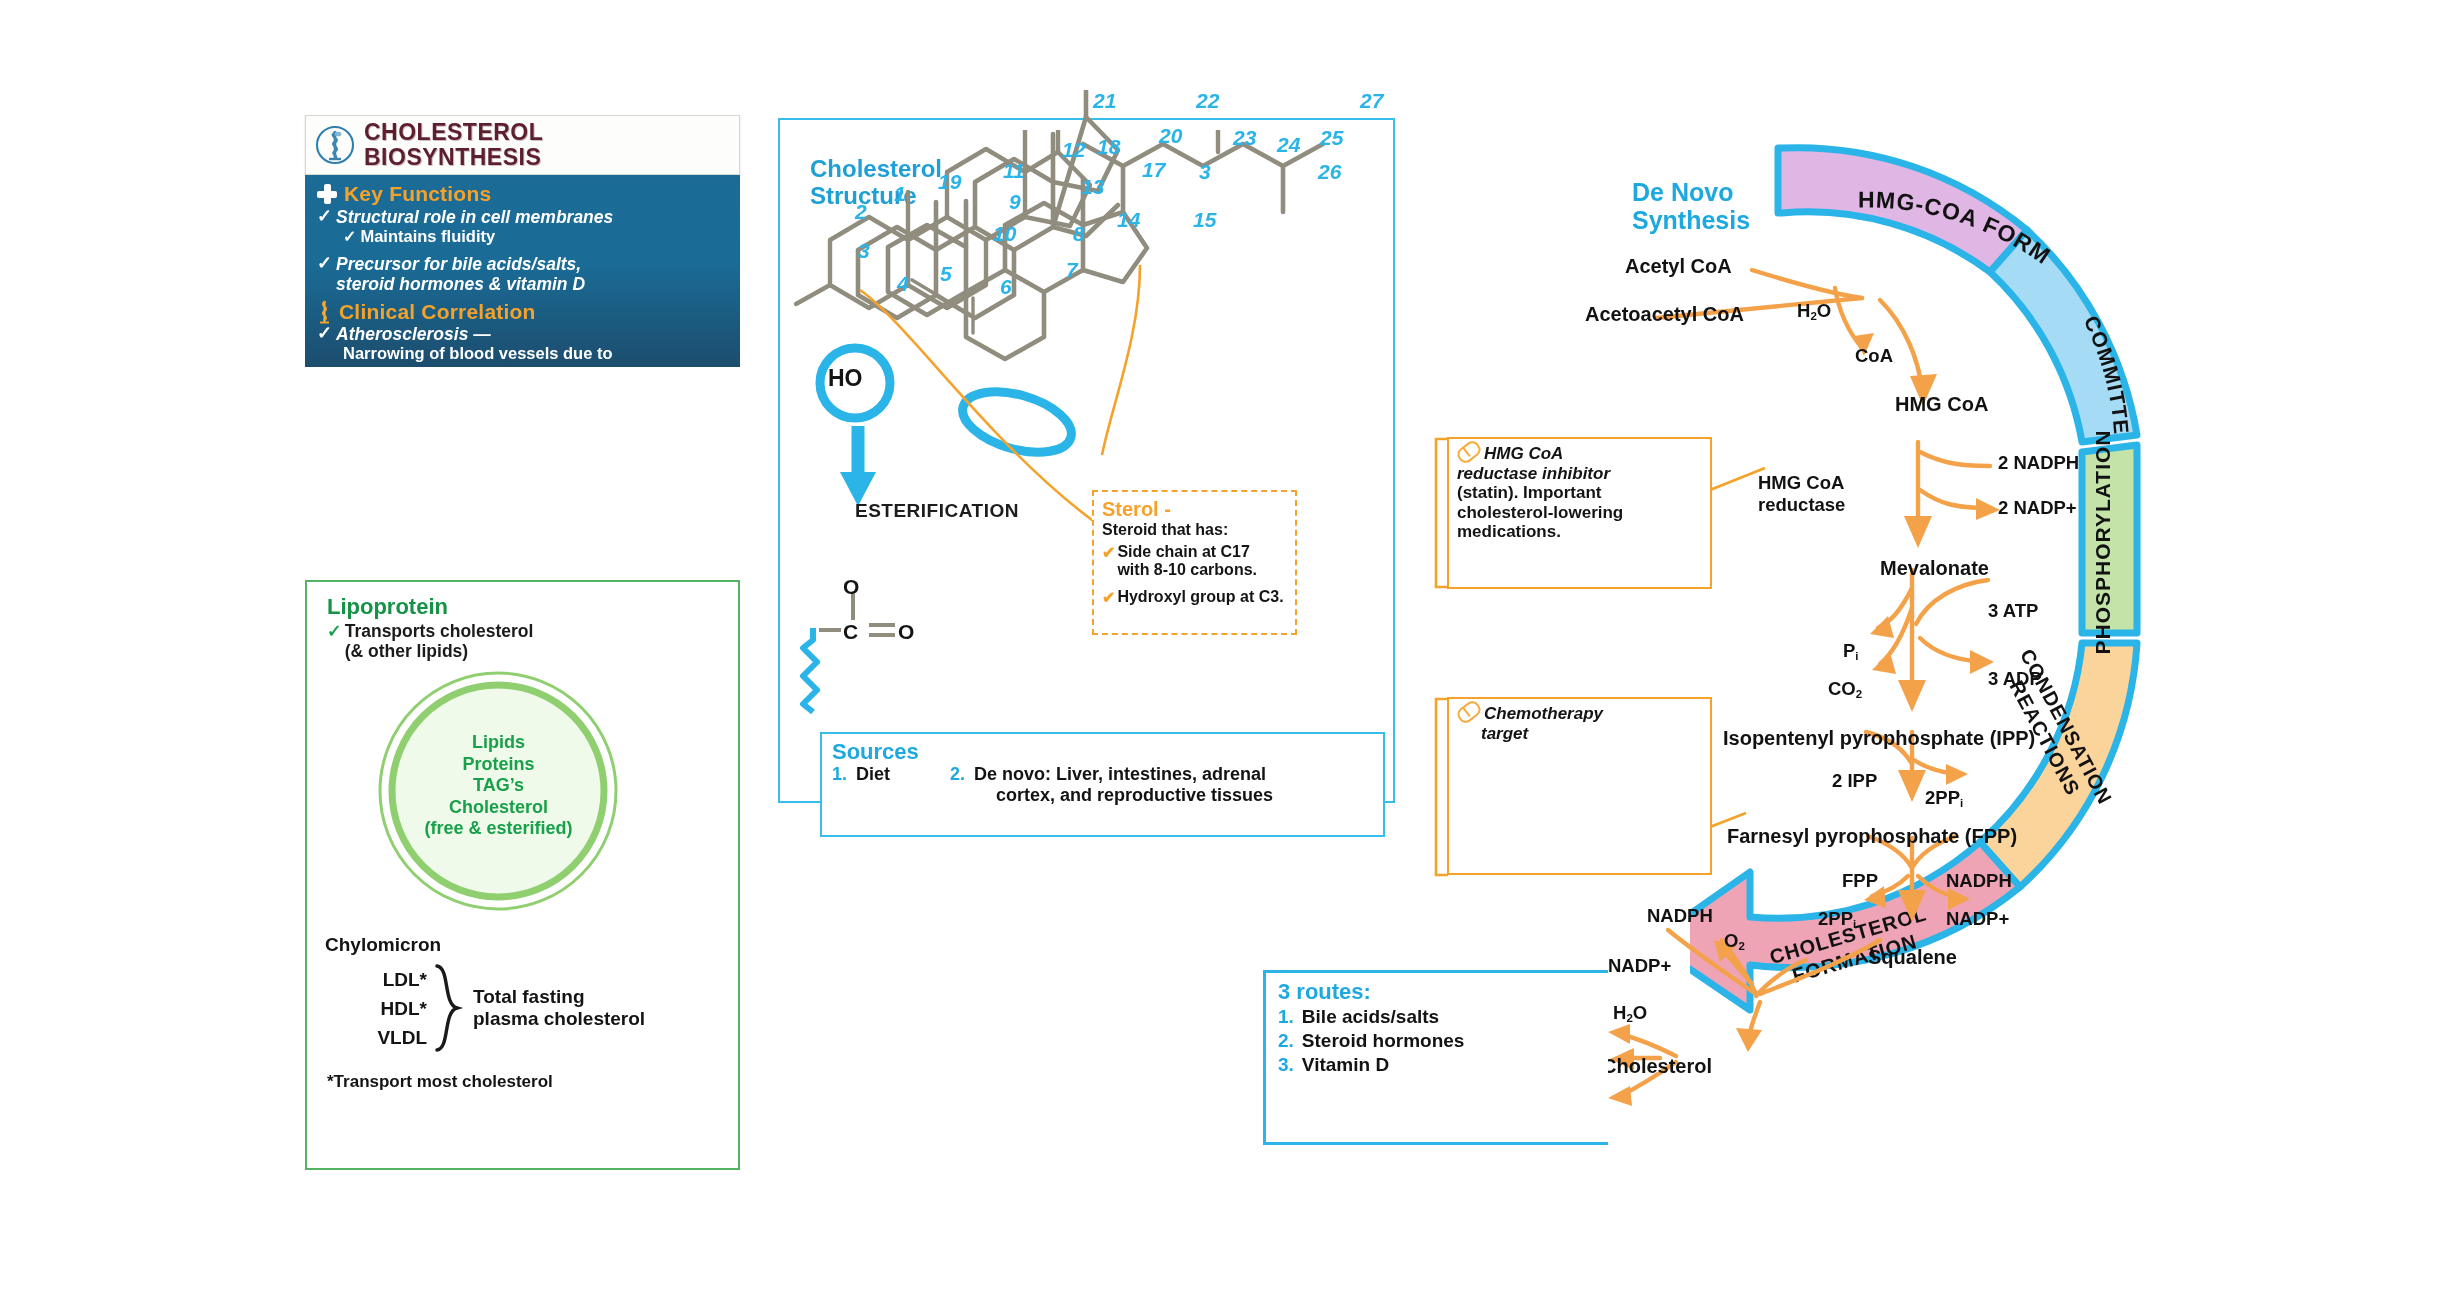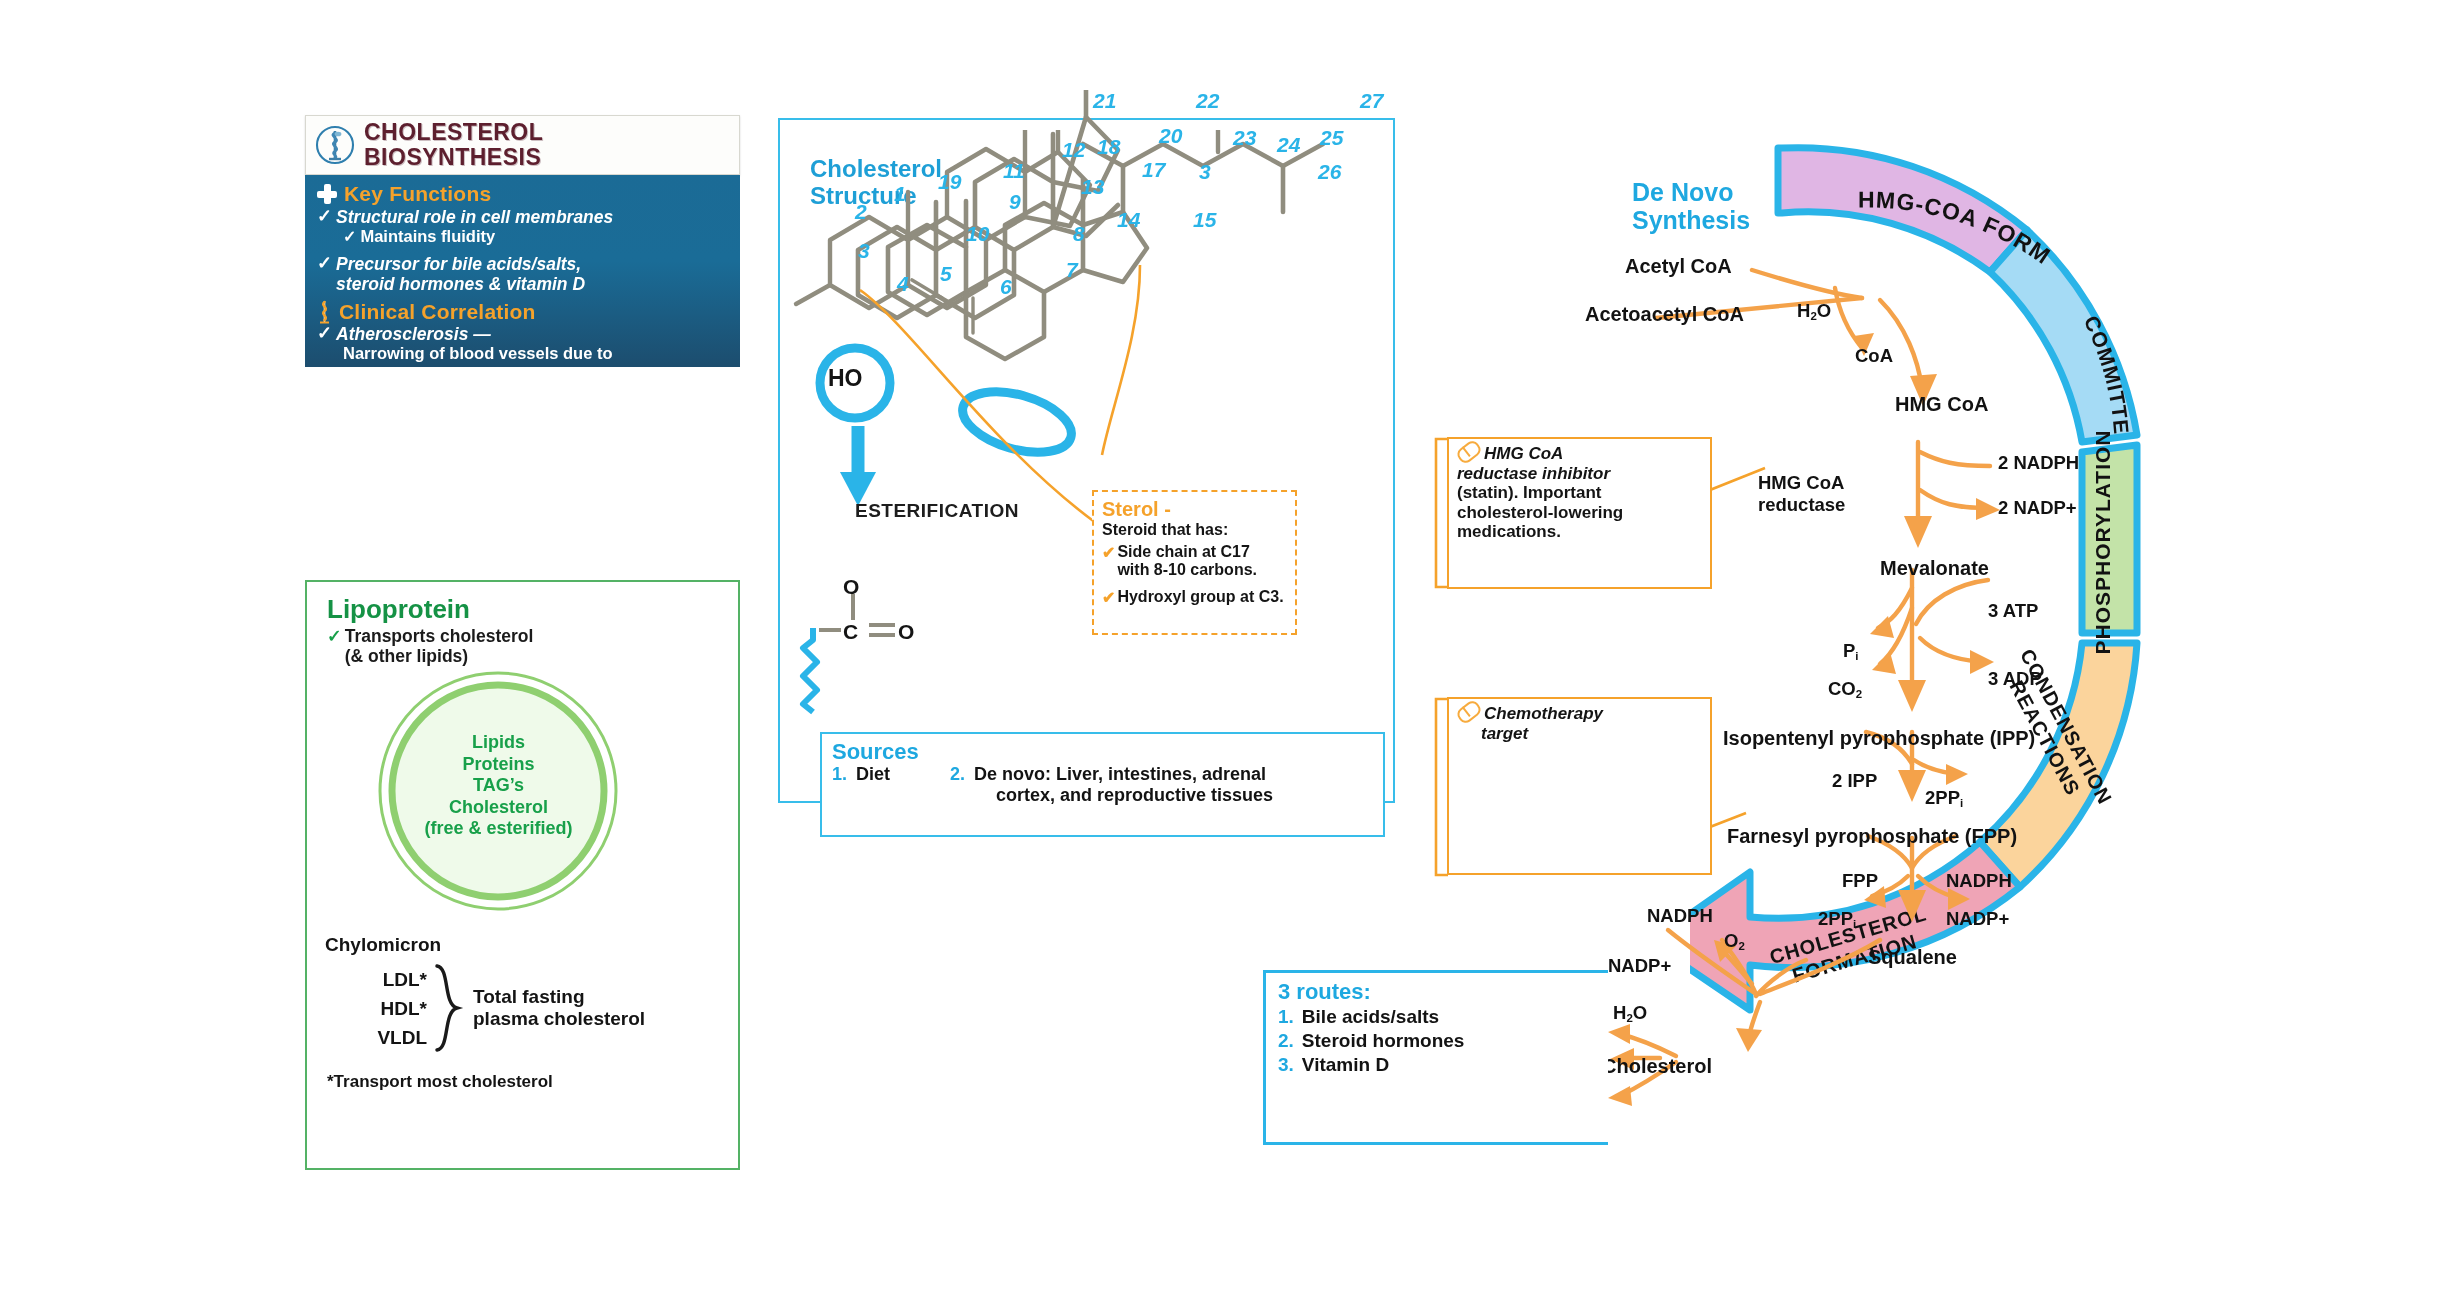--- a/index.html
+++ b/index.html
@@ -30,21 +30,21 @@
   .kf-line{display:flex;align-items:flex-start;gap:4px;font-size:17.5px;line-height:20px;
       font-style:italic;font-weight:bold;}
   .chk{flex:none;font-style:normal;font-weight:bold;font-size:18px;line-height:19px;}
   .kf-sub{margin-left:26px;font-size:16.5px;line-height:19px;font-weight:bold;
       font-style:normal;display:flex;gap:4px;}
   .kf-body{font-size:16.5px;line-height:19.5px;font-weight:bold;margin-left:26px;}
 
   
   #lipo-panel{left:305px;top:580px;width:435px;height:590px;background:#fff;
       border:2px solid #54b265;box-sizing:border-box;}
-  #lipo-title{font-size:26px;font-weight:bold;color:#159245;margin:12px 0 0 20px;}
+  #lipo-title{font-size:22px;font-weight:bold;color:#159245;margin:12px 0 0 20px;}
   .lipo-check{display:flex;gap:3px;margin:1px 0 0 20px;font-size:17.5px;
       line-height:20px;color:#1b1b1b;font-weight:bold;}
   #lipo-circle{left:70px;top:88px;width:243px;height:243px;}
   .lipo-inner-text{font-size:18px;line-height:21.5px;color:#18a04a;font-weight:bold;
       text-align:center;}
   #chylo{left:18px;top:352px;font-size:19px;color:#141414;font-weight:bold;}
   .frac-item{font-size:19px;color:#141414;font-weight:bold;text-align:right;width:78px;}
   #total-fast{font-size:19px;line-height:22px;color:#141414;font-weight:bold;}
   #transport-note{left:20px;top:490px;font-size:17px;color:#141414;font-weight:bold;}
 
@@ -314,21 +314,21 @@
             font-size:21px;font-weight:bold;color:#2ab4e8;font-style:italic;">
   <span class="abs" style="left:894px;top:182px;">1</span>
   <span class="abs" style="left:855px;top:200px;">2</span>
   <span class="abs" style="left:858px;top:239px;">3</span>
   <span class="abs" style="left:897px;top:272px;">4</span>
   <span class="abs" style="left:940px;top:262px;">5</span>
   <span class="abs" style="left:1000px;top:275px;">6</span>
   <span class="abs" style="left:1066px;top:258px;">7</span>
   <span class="abs" style="left:1073px;top:222px;">8</span>
   <span class="abs" style="left:1009px;top:190px;">9</span>
-  <span class="abs" style="left:966px;top:222px;">10</span>
+  <span class="abs" style="left:993px;top:222px;">10</span>
   <span class="abs" style="left:1003px;top:159px;">11</span>
   <span class="abs" style="left:1062px;top:138px;">12</span>
   <span class="abs" style="left:1081px;top:175px;">13</span>
   <span class="abs" style="left:1117px;top:208px;">14</span>
   <span class="abs" style="left:1193px;top:208px;">15</span>
   <span class="abs" style="left:1199px;top:160px;">3</span>
   <span class="abs" style="left:1142px;top:158px;">17</span>
   <span class="abs" style="left:1097px;top:135px;">18</span>
   <span class="abs" style="left:938px;top:170px;">19</span>
   <span class="abs" style="left:1159px;top:124px;">20</span>

